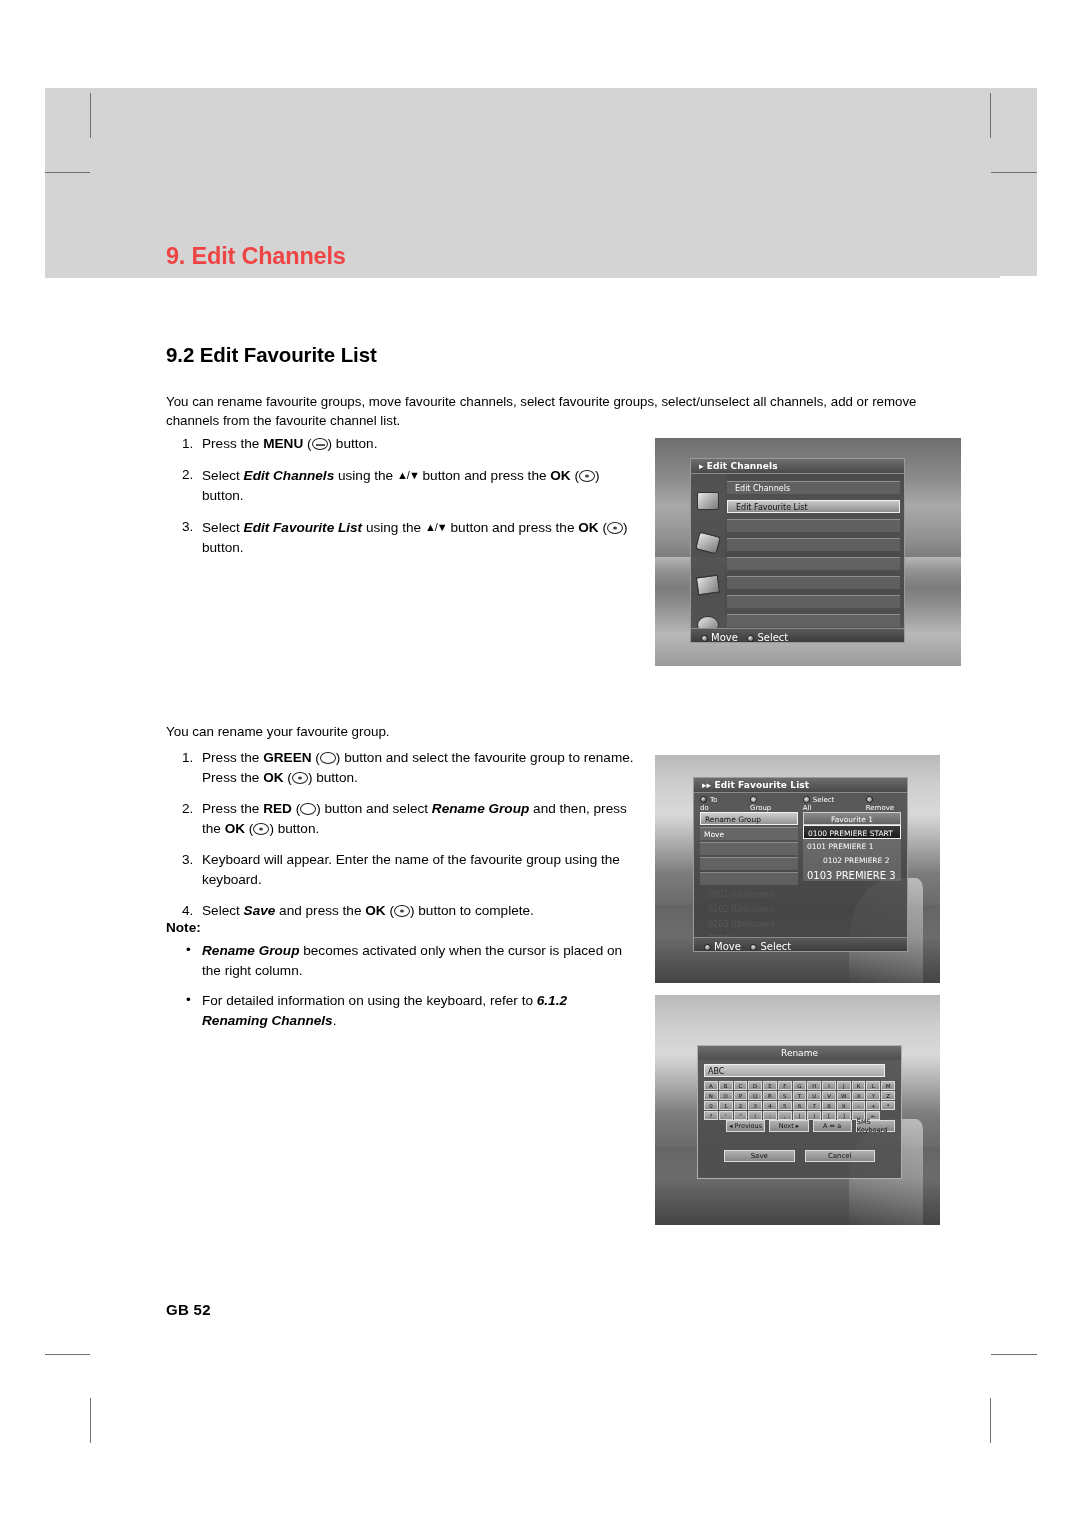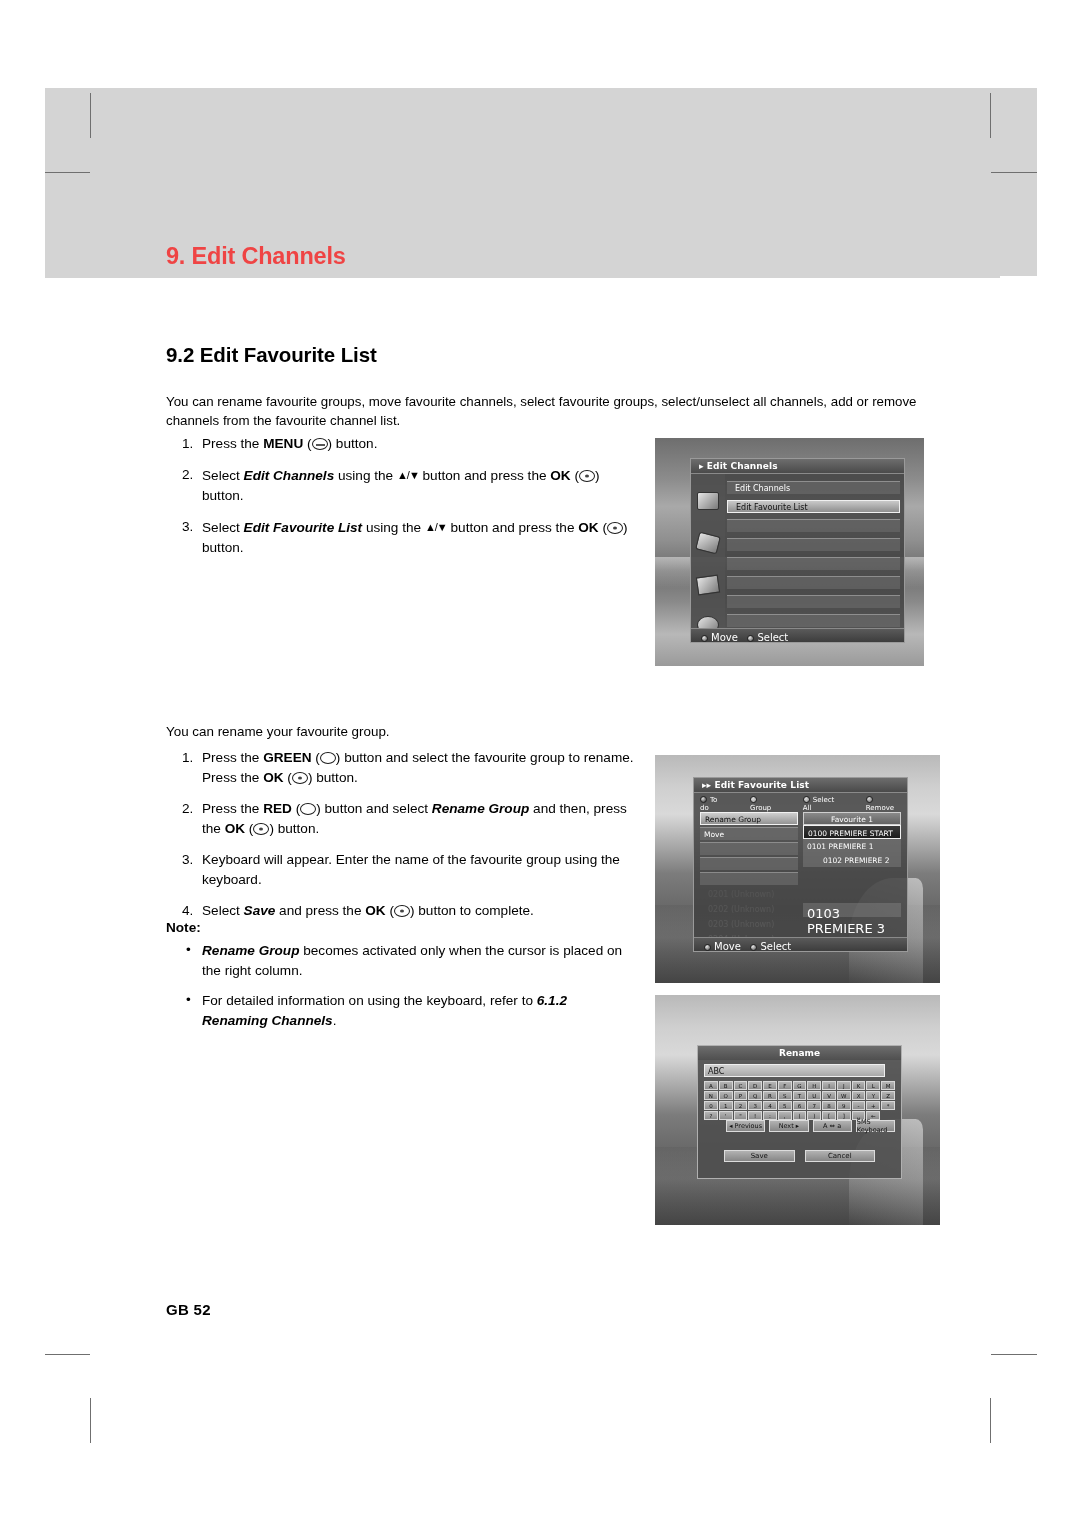--- a/index.html
+++ b/index.html
@@ -190,21 +190,21 @@
   .side-ico.s4::before{ border-radius:50%; }
 
   .dot-btn { display:inline-block; width:7px; height:7px; border-radius:50%;
              background:radial-gradient(circle at 35% 30%,#e8e8e8,#4a4a4a);
              border:1px solid #222; vertical-align:-1px; margin-right:3px; }
 
   
   .kb-dialog { position:absolute; background: rgba(78,78,78,.9); border:1px solid #b0b0b0; }
   .kb-title { position:absolute; left:0; right:0; top:0; height:14px;
               background:linear-gradient(180deg,#6d6d6d,#4f4f4f);
-              font-size:9px; font-weight:bold; text-align:center; padding-top:2px; }
+              font-size:9px; font-weight:normal; text-align:center; padding-top:2px; }
   .kb-input { position:absolute; left:6px; right:16px; top:18px; height:13px;
               background:linear-gradient(180deg,#d2d2d2,#a8a8a8);
               border:1px solid #efefef; color:#111; font-size:8px; padding:2px 0 0 3px; }
   .kb-grid { position:absolute; left:6px; right:6px; top:35px;
              display:grid; grid-template-columns:repeat(13,1fr); gap:1px; }
   .kb-key { height:9px; background:linear-gradient(180deg,#b6b6b6,#8d8d8d);
             border:1px solid #d8d8d8; color:#111; font-size:5.5px;
             display:flex; align-items:center; justify-content:center; }
   .kb-actions { position:absolute; left:6px; right:6px;
                 display:grid; grid-template-columns:repeat(4,1fr); gap:4px; }
@@ -256,21 +256,21 @@
     </div>
 
   <div class="note-title">Note:</div>
   <div class="note-list" id="note-list">
       <div class="nitem"><span class="bullet">•</span><i>Rename Group</i> becomes activated only when the cursor is placed on the right column.</div>
       <div class="nitem"><span class="bullet">•</span>For detailed information on using the keyboard, refer to <i>6.1.2 Renaming Channels</i>.</div>
     </div>
 
   <div class="page-num">GB 52</div>
 
-  <div class="tv" style="left:655px; top:438px; width:269px; height:228px;">
+  <div class="tv" style="left:655px; top:438px; width:306px; height:228px;">
     <div class="tv-bg bg-beach"></div>
     <div class="osd" style="left:35px; top:20px; width:215px; height:185px;">
       <div class="osd-title">
         <span>▸</span>
         <span>Edit Channels</span>
       </div>
       <div class="icon-sidebar">
         <div class="side-ico s1" style="top:16px;"></div>
         <div class="side-ico s2" style="top:58px;"></div>
         <div class="side-ico s3" style="top:100px;"></div>
@@ -323,21 +323,21 @@
           <div style="height: 13px; margin-bottom: 2px; font-size: 7.5px; padding: 2px 0px 0px 4px; background: rgba(120, 120, 120, 0.5); border-top: 1px solid rgba(200, 200, 200, 0.4);"></div>
           <div style="height: 13px; margin-bottom: 2px; font-size: 7.5px; padding: 2px 0px 0px 4px; background: rgba(120, 120, 120, 0.5); border-top: 1px solid rgba(200, 200, 200, 0.4);"></div>
         </div>
 
       <div style="position:absolute;right:6px;top:34px;width:98px;">
         <div style="height:13px;background:linear-gradient(180deg,#8a8a8a,#626262);border:1px solid #cfcfcf;font-size:7.5px;text-align:center;padding-top:2px;">Favourite 1</div>
         <div id="efl-right">
             <div style="height: 14px; font-size: 7.5px; padding: 3px 0px 0px 4px; background: linear-gradient(rgb(58, 58, 58), rgb(29, 29, 29)); border: 1px solid rgb(242, 242, 242); color: rgb(255, 255, 255);">0100 PREMIERE START</div>
             <div style="height: 14px; font-size: 7.5px; padding: 3px 0px 0px 4px; background: rgba(150, 150, 150, 0.35);">0101 PREMIERE 1</div>
             <div style="height: 14px; font-size: 7.5px; padding: 3px 0px 0px 20px; background: rgba(150, 150, 150, 0.35);">0102 PREMIERE 2</div>
-            <div style="height: 14px; font-size: 13px; padding: 3px 0px 0px 4px; background: rgba(150, 150, 150, 0.35); margin-top: 36px;">0103 PREMIERE 3</div>
+            <div style="height: 14px; font-size: 10px; padding: 3px 0px 0px 4px; background: rgba(150, 150, 150, 0.35);">0103 PREMIERE 3</div>
           </div>
       </div>
 
       <div class="osd-foot">
         <span class="dot-btn"></span><span>Move</span>
         &nbsp;&nbsp;<span class="dot-btn"></span><span>Select</span>
       </div>
     </div>
   </div>
 

